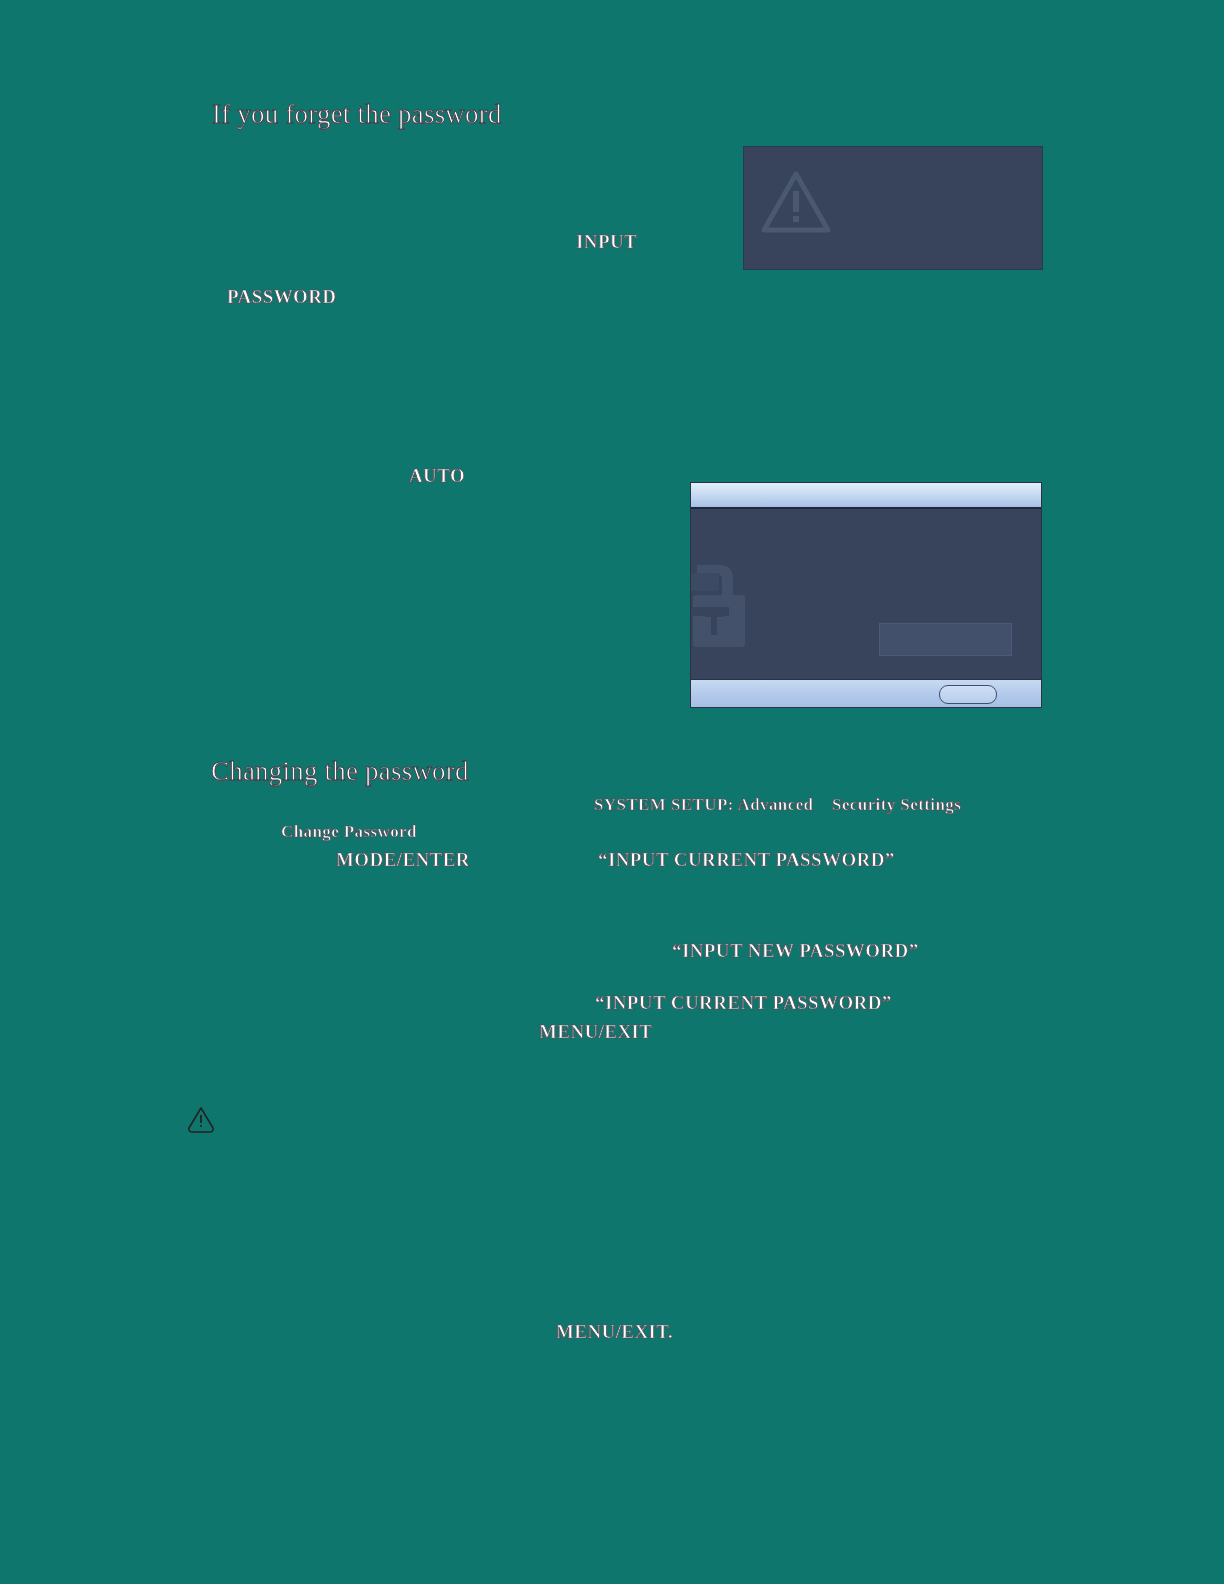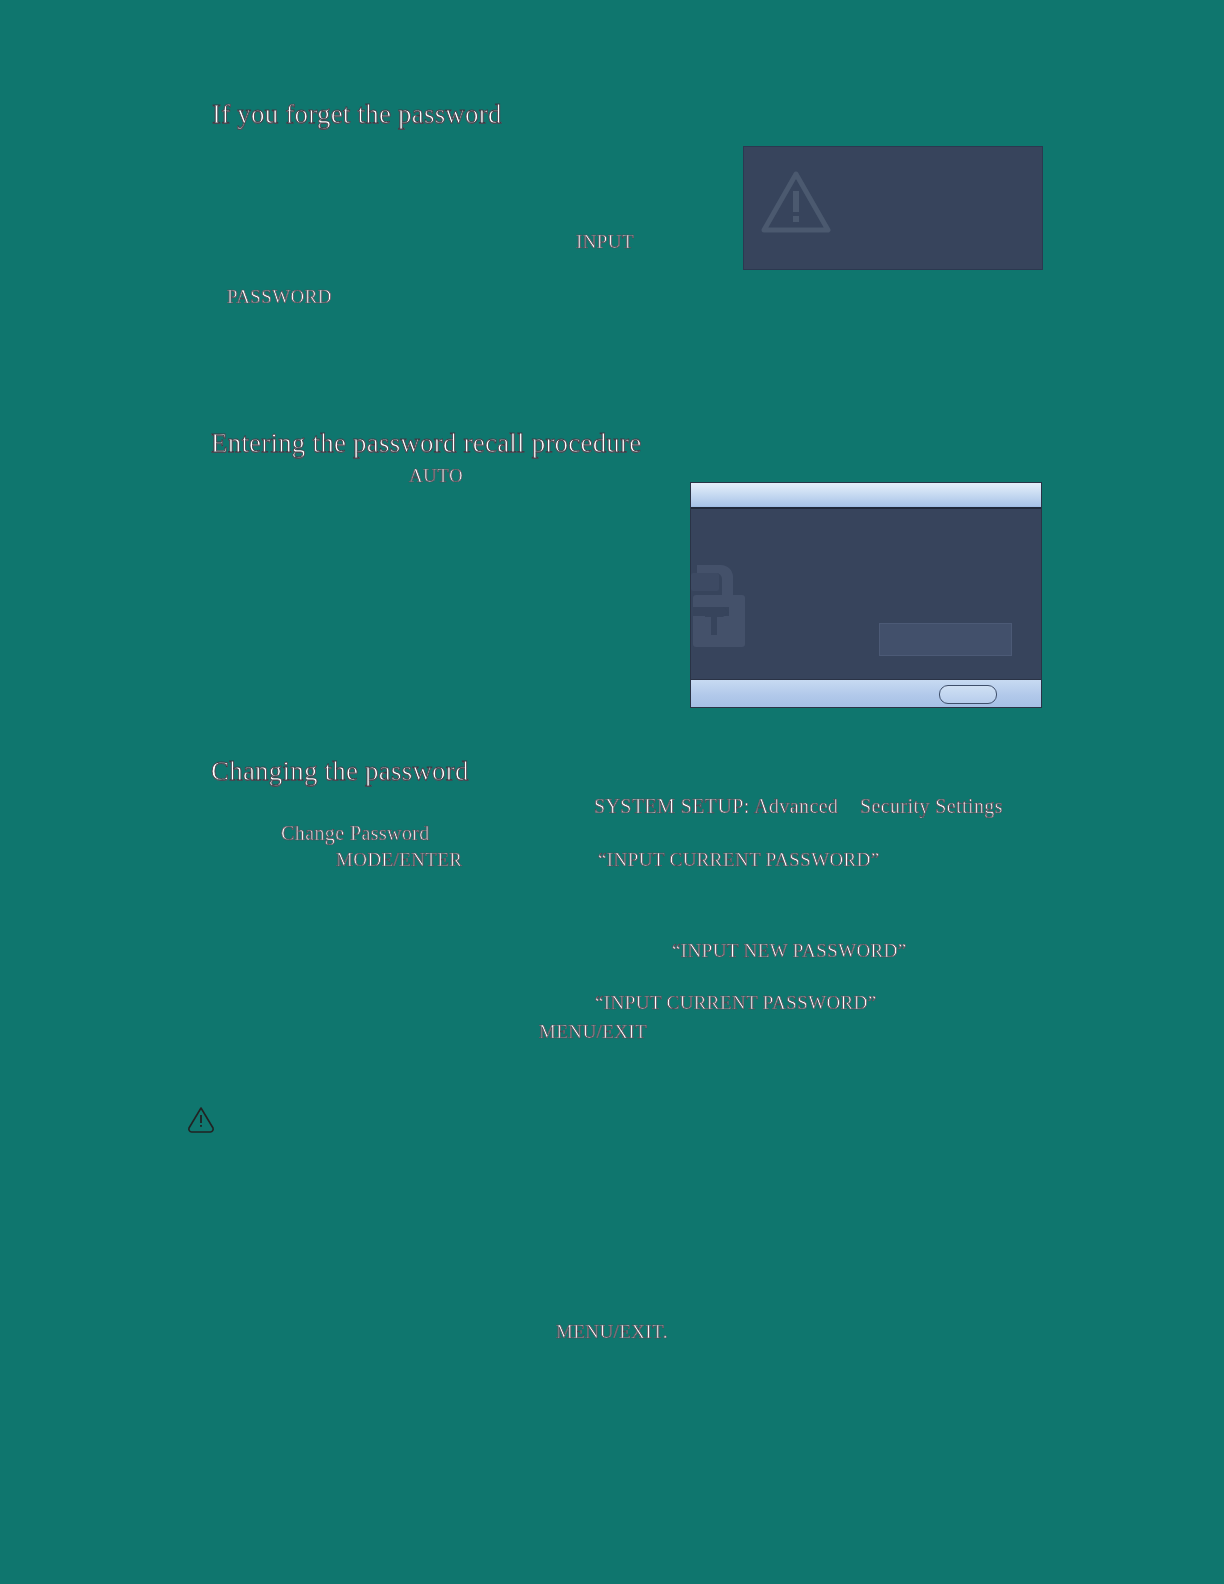--- a/index.html
+++ b/index.html
@@ -49,25 +49,25 @@
   .term {
     font-size: 19px;
     letter-spacing: 0.4px;
     color: #ffffff;
     -webkit-text-stroke: 0.7px #4a4a54;
     text-shadow:
       0.4px 0 0 #5e5e68,
       -0.4px 0 0 #5e5e68,
       0 0.4px 0 #5e5e68,
       0 -0.4px 0 #5e5e68;
-    font-weight: 400;
+    font-weight: 700;
   }
 
   .term.small {
-    font-size: 20px;
+    font-size: 17px;
   }
 
   
   .osd-panel {
     position: absolute;
     background: #37445c;
     border: 1px solid #2c3850;
     box-sizing: border-box;
   }
 
@@ -169,21 +169,20 @@
       <path d="M36 5 L68 61 L4 61 Z" fill="none" stroke="#4b596f" stroke-width="5" stroke-linejoin="round"></path>
       <rect x="33" y="22" width="6" height="21" fill="#4b596f"></rect>
       <rect x="33" y="47" width="6" height="6" fill="#4b596f"></rect>
     </svg>
   </div>
 
   <div class="txt term" style="left:576px; top:232px;">INPUT</div>
 
   <div class="txt term" style="left:227px; top:255px;margin-top:32px;">PASSWORD</div>
 
-  <div class="txt heading" style="left:211px; top:429px;">Entering the password recall procedure</div>
 
   <div class="txt term" style="left:409px; top:466px;">AUTO</div>
 
   <div class="dialog">
     <div class="dialog-titlebar"></div>
     <div class="dialog-body">
       <svg class="dialog-lock-icon" viewBox="0 0 72 92">
         <path d="M14 10 h24 a12 12 0 0 1 12 12 v18 h-11 v-16 a6 6 0 0 0 -6 -6 h-19 z" fill="#44516a"></path>
         <rect x="10" y="40" width="52" height="52" rx="3" fill="#44516a"></rect>
         <rect x="-4" y="52" width="50" height="9" fill="#37445c"></rect>

